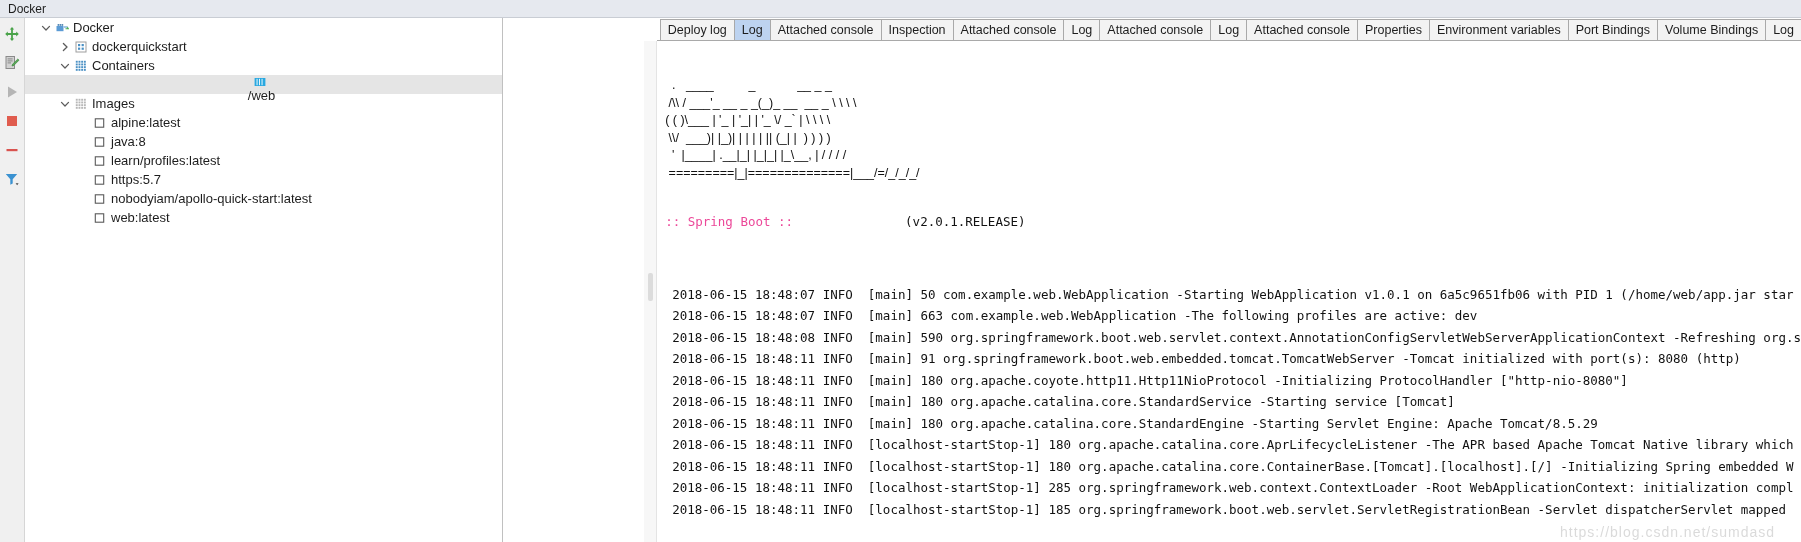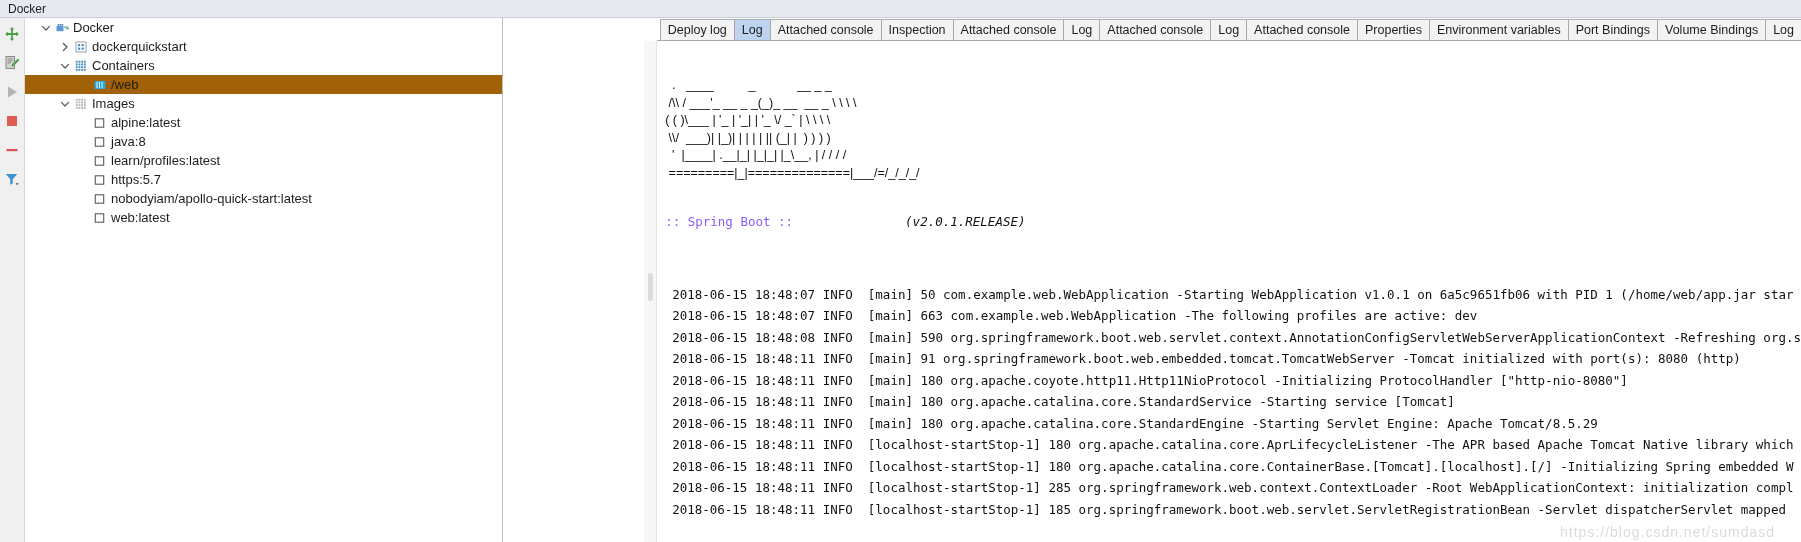--- a/index.html
+++ b/index.html
@@ -66,21 +66,22 @@
     height: 19px;
     display: flex;
     align-items: center;
     font-size: 13px;
     color: #1d1d1d;
     white-space: nowrap;
     cursor: default;
     padding-right: 4px;
   }
   .tree-row.selected {
-    background: #a16207;
+    background: #e5e5e5;
+    flex-direction: column;
   }
   .twisty {
     width: 14px; min-width: 14px;
     display: flex; align-items: center; justify-content: center;
     color: #6e6e6e;
     cursor: pointer;
   }
   .twisty svg { display:block; }
   .tree-ico {
     width: 17px; min-width: 17px;
@@ -166,22 +167,22 @@
     line-height: 17.5px;
     color: #101010;
     font-family: Liberation Sans, sans-serif;
     font-size: 12.5px;
     letter-spacing: 0px;
   }
   .boot-line {
     line-height: 17.5px;
     margin-top: 1px;
   }
-  .boot-name { color: #8b5cf6; margin-top: 24px; }
-  .boot-ver  { color: #111111; font-style: italic; }
+  .boot-name { color: #ec4899; margin-top: 24px; }
+  .boot-ver  { color: #111111; }
   .log-lines { margin-top: 23px; }
   .log-line {
     line-height: 21.5px;
     white-space: pre;
     overflow: hidden;
     text-overflow: clip;
     height: 21.5px;
     margin-left: 7px;
   }
   .watermark {

